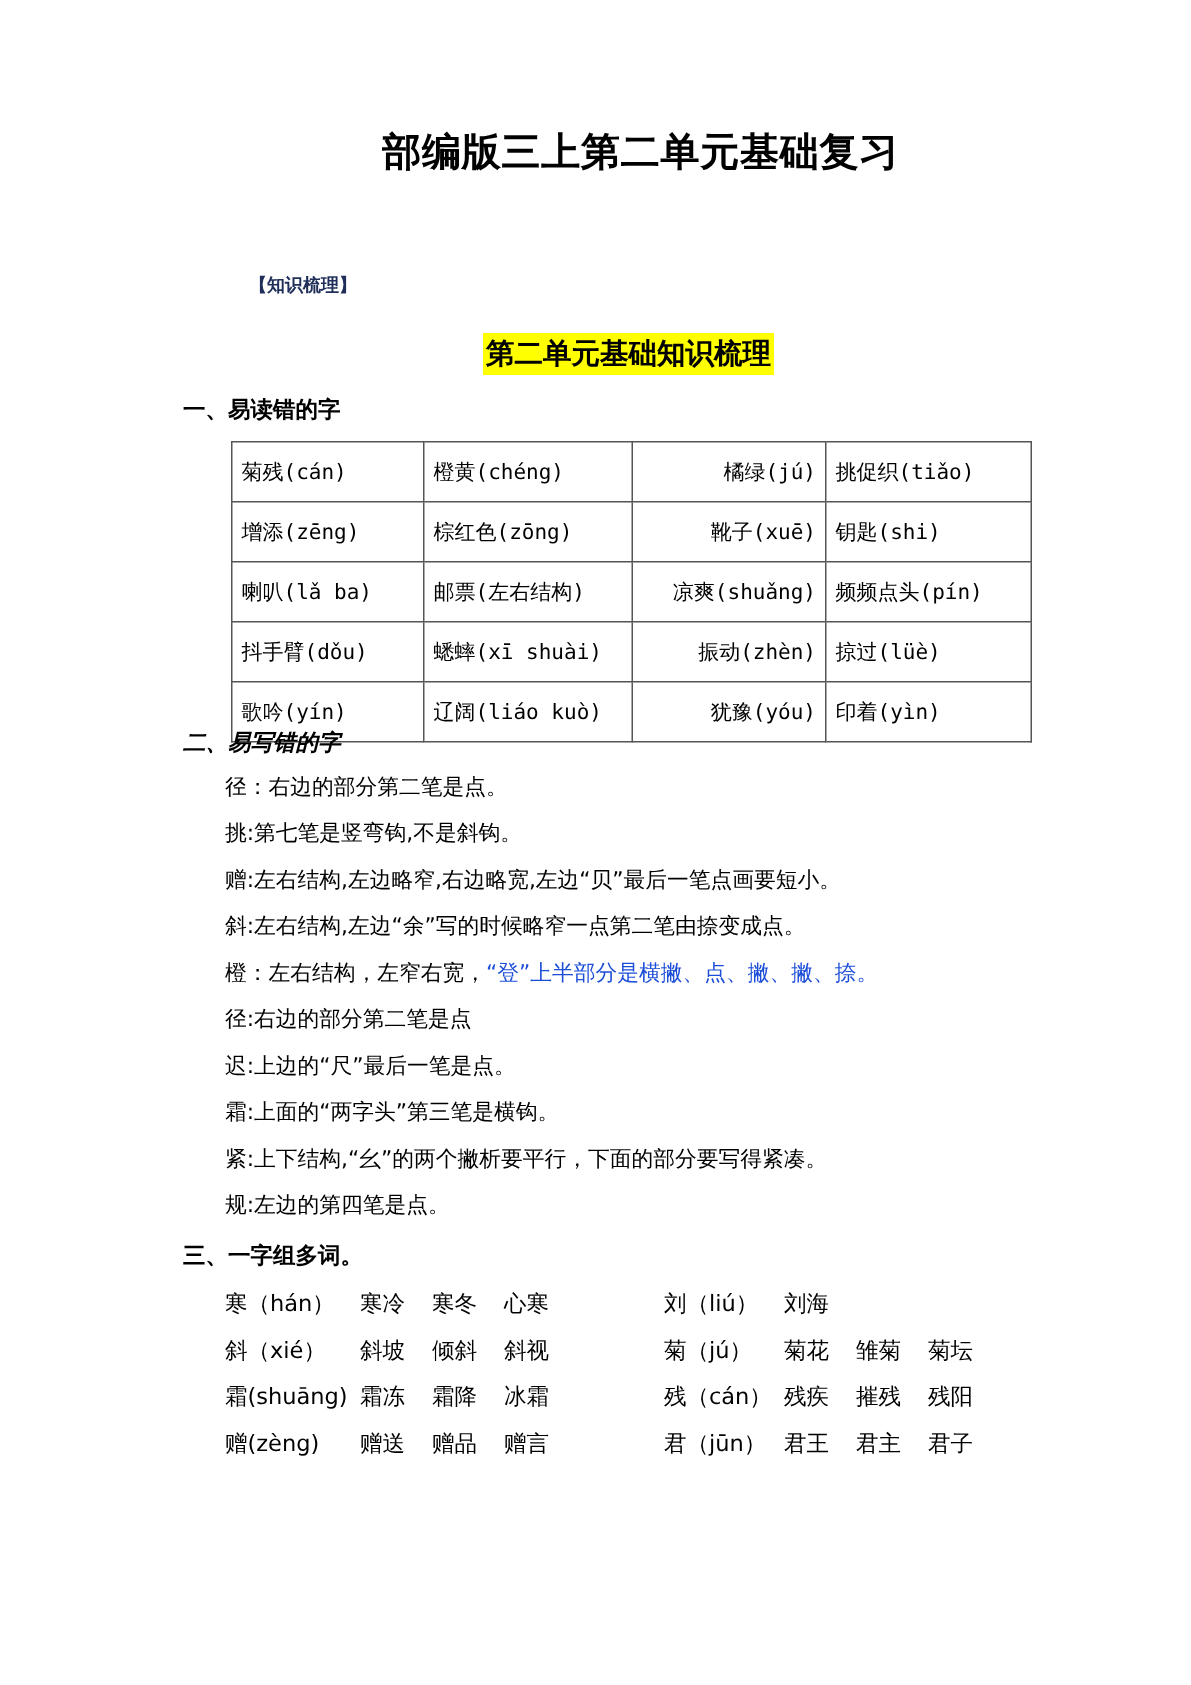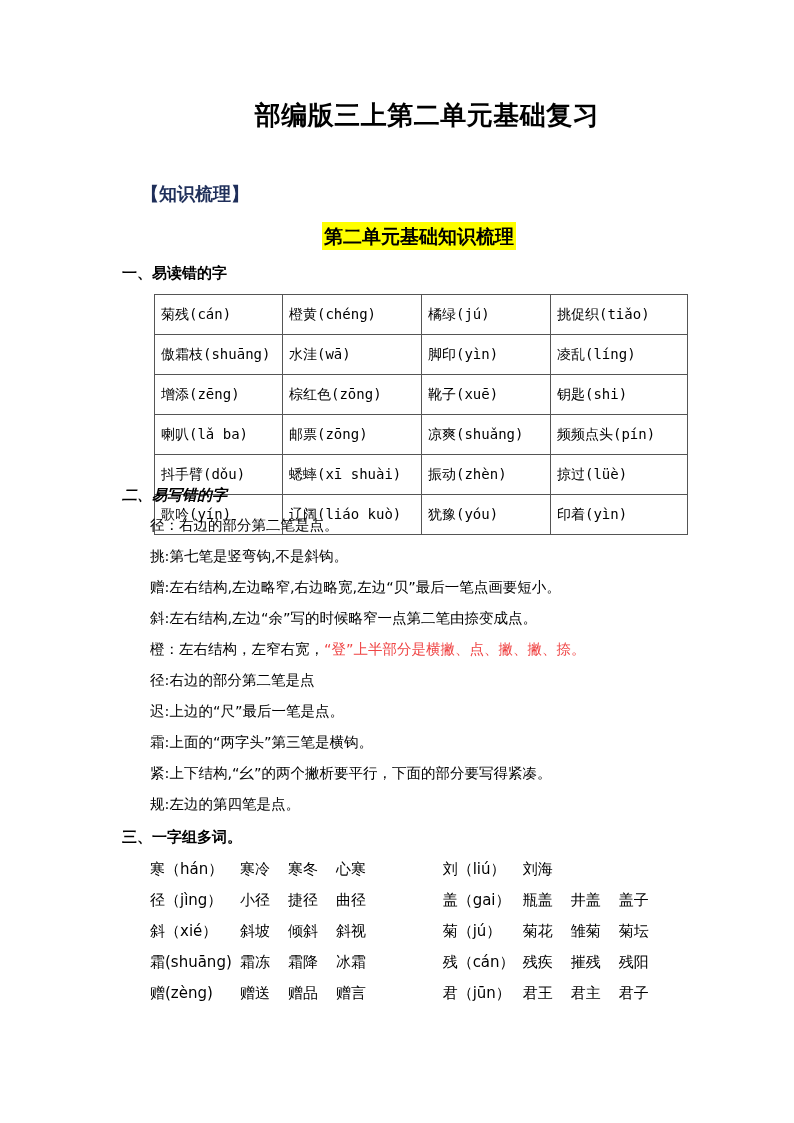--- a/index.html
+++ b/index.html
@@ -1,34 +1,34 @@
 <!DOCTYPE html>
 <html><head>
   <meta charset="utf-8">
   <style>
     html, body { margin: 0; padding: 0; background: #ffffff; }
     body { width: 794px; height: 1123px; position: relative; overflow: hidden;
            font-family: "DejaVu Sans", "Liberation Sans", sans-serif; color: #000; }
-    .title { position: absolute; top: 98px; left: 0; width: 794px; text-align: center;
+    .title { position: absolute; top: 84px; left: 0; width: 794px; text-align: center;
              font-size: 26px; font-weight: bold; padding-left: 60px; box-sizing: border-box; letter-spacing: 0.5px; }
-    .section-tag { position: absolute; top: 182px; left: 141px; font-size: 18px; font-weight: bold;
+    .section-tag { position: absolute; top: 182px; left: 166px; font-size: 12px; font-weight: bold;
                    color: #1f2f5a; font-family: "DejaVu Serif", "Liberation Serif", serif; }
     .subtitle-wrap { position: absolute; top: 222px; left: 0; width: 792px; text-align: center; padding-left: 46px; box-sizing: border-box; }
     .subtitle { display: inline-block; background: #ffff00; font-size: 19px; font-weight: bold; padding: 1px 2px; line-height: 26px; }
     .h2 { position: absolute; left: 122px; font-size: 15px; font-weight: bold; text-align: right; }
     table.words { position: absolute; top: 294px; left: 154px; border-collapse: collapse; }
     table.words td { border: 1px solid #555; height: 31px; padding: 4px 6px; font-size: 14px;
                      font-family: "DejaVu Sans Mono", "Liberation Mono", monospace; vertical-align: middle; white-space: nowrap; }
     table.words td:nth-child(1) { width: 115px; }
     table.words td:nth-child(2) { width: 126px; }
-    table.words td:nth-child(3) { width: 116px; }
+    table.words td:nth-child(3) { width: 116px; text-align: right; }
     table.words td:nth-child(4) { width: 124px; }
     .notes { position: absolute; top: 514px; left: 150px; }
     .note { font-size: 14.5px; height: 31px; line-height: 22px; white-space: nowrap; }
-    .note .gray { color: #ef4444; }
+    .note .gray { color: #1d4ed8; }
     .groups { position: absolute; top: 858px; left: 150px; width: 520px; }
     .grow { display: flex; height: 31px; line-height: 22px; font-size: 15px; gap: 16px; }
     .gcol { display: flex; width: 292px; }
     .gcol.right { width: 240px; }
     .gchar { width: 90px; white-space: nowrap; }
     .gcol.right .gchar { width: 80px; }
     .gword { width: 48px; }
     .gcol.right .gword { width: 48px; }
   </style>
 </head>
@@ -43,34 +43,28 @@
 <div class="h2" style="top:264px;">一、易读错的字</div>
 <table class="words">
     <tbody id="words-body">
       <tr>
         <td>菊残(cán)</td>
         <td>橙黄(chéng)</td>
         <td>橘绿(jú)</td>
         <td>挑促织(tiǎo)</td>
       </tr>
       <tr>
-        <td>傲霜枝(shuāng)</td>
-        <td>水洼(wā)</td>
-        <td>脚印(yìn)</td>
-        <td>凌乱(líng)</td>
-      </tr>
-      <tr>
         <td>增添(zēng)</td>
         <td>棕红色(zōng)</td>
         <td>靴子(xuē)</td>
         <td>钥匙(shi)</td>
       </tr>
       <tr>
         <td>喇叭(lǎ ba)</td>
-        <td>邮票(zōng)</td>
+        <td>邮票(左右结构)</td>
         <td>凉爽(shuǎng)</td>
         <td>频频点头(pín)</td>
       </tr>
       <tr>
         <td>抖手臂(dǒu)</td>
         <td>蟋蟀(xī shuài)</td>
         <td>振动(zhèn)</td>
         <td>掠过(lüè)</td>
       </tr>
       <tr>
@@ -107,34 +101,20 @@
       </div>
       <div class="gcol right">
         <span class="gchar">刘（liú）</span>
         <span class="gword">刘海</span>
         <span class="gword"></span>
         <span class="gword"></span>
       </div>
     </div>
     <div class="grow">
       <div class="gcol">
-        <span class="gchar">径（jìng）</span>
-        <span class="gword">小径</span>
-        <span class="gword">捷径</span>
-        <span class="gword">曲径</span>
-      </div>
-      <div class="gcol right">
-        <span class="gchar">盖（gai）</span>
-        <span class="gword">瓶盖</span>
-        <span class="gword">井盖</span>
-        <span class="gword">盖子</span>
-      </div>
-    </div>
-    <div class="grow">
-      <div class="gcol">
         <span class="gchar">斜（xié）</span>
         <span class="gword">斜坡</span>
         <span class="gword">倾斜</span>
         <span class="gword">斜视</span>
       </div>
       <div class="gcol right">
         <span class="gchar">菊（jú）</span>
         <span class="gword">菊花</span>
         <span class="gword">雏菊</span>
         <span class="gword">菊坛</span>

